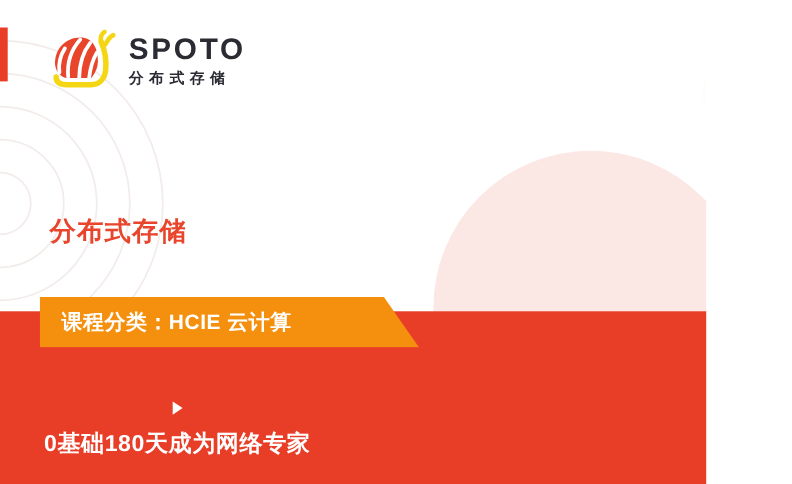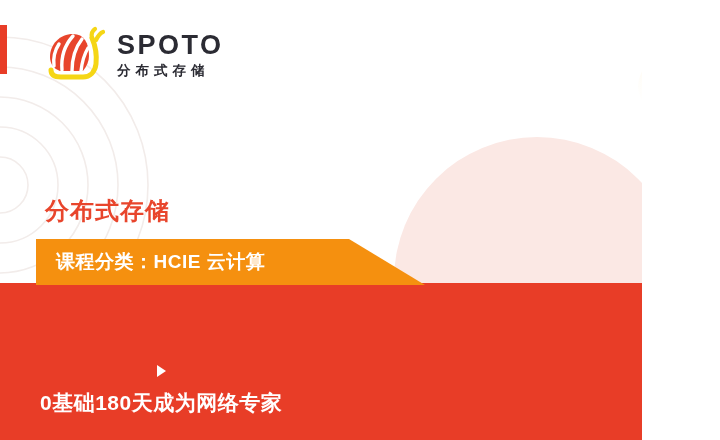--- a/index.html
+++ b/index.html
@@ -136,24 +136,23 @@
     letter-spacing: 1px;
     color: #e8452c;
     line-height: 1.1;
     white-space: nowrap;
   }
 
   
   .cat-banner {
     position: absolute;
     left: 36px;
-    top: 239px;
+    top: 270px;
     width: 345px;
     height: 46px;
-    padding-left: 44px;
   }
   .cat-banner-shape {
     position: absolute;
     inset: 0;
     background: #f5900f;
     clip-path: polygon(0 0, 313px 0, 100% 100%, 0 100%);
   }
   .cat-banner-label {
     position: absolute;
     left: 20px;

